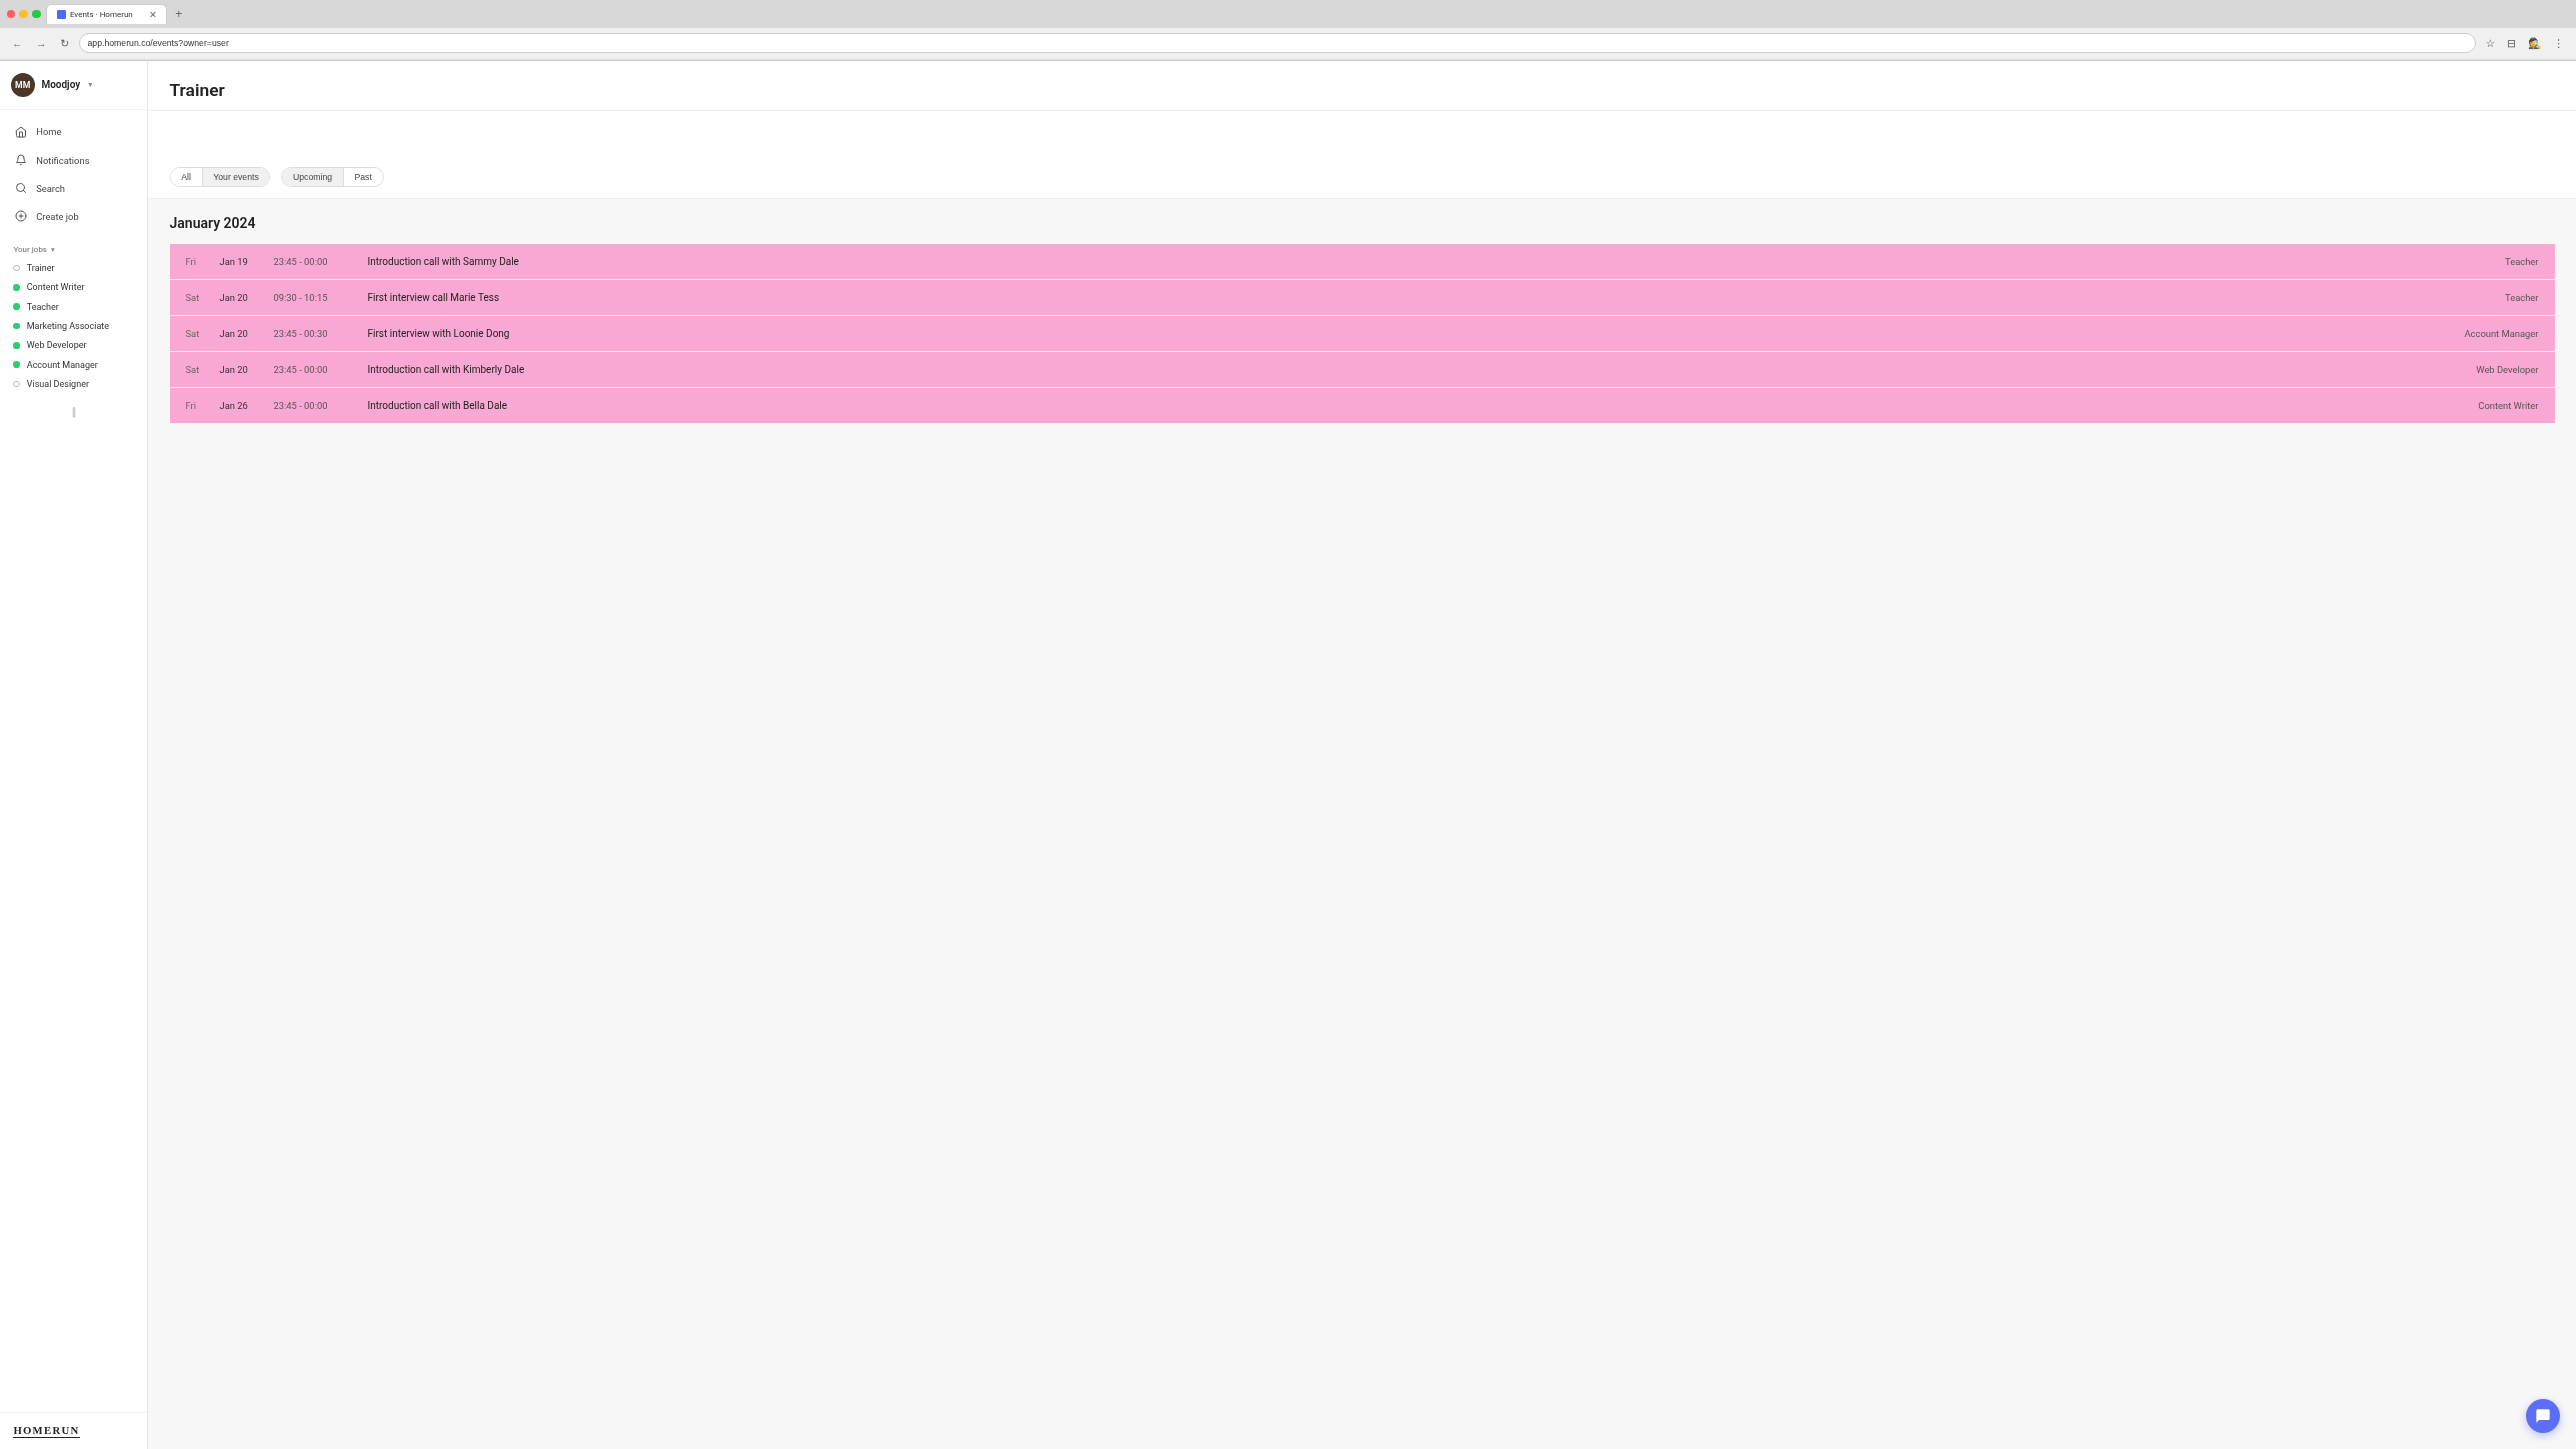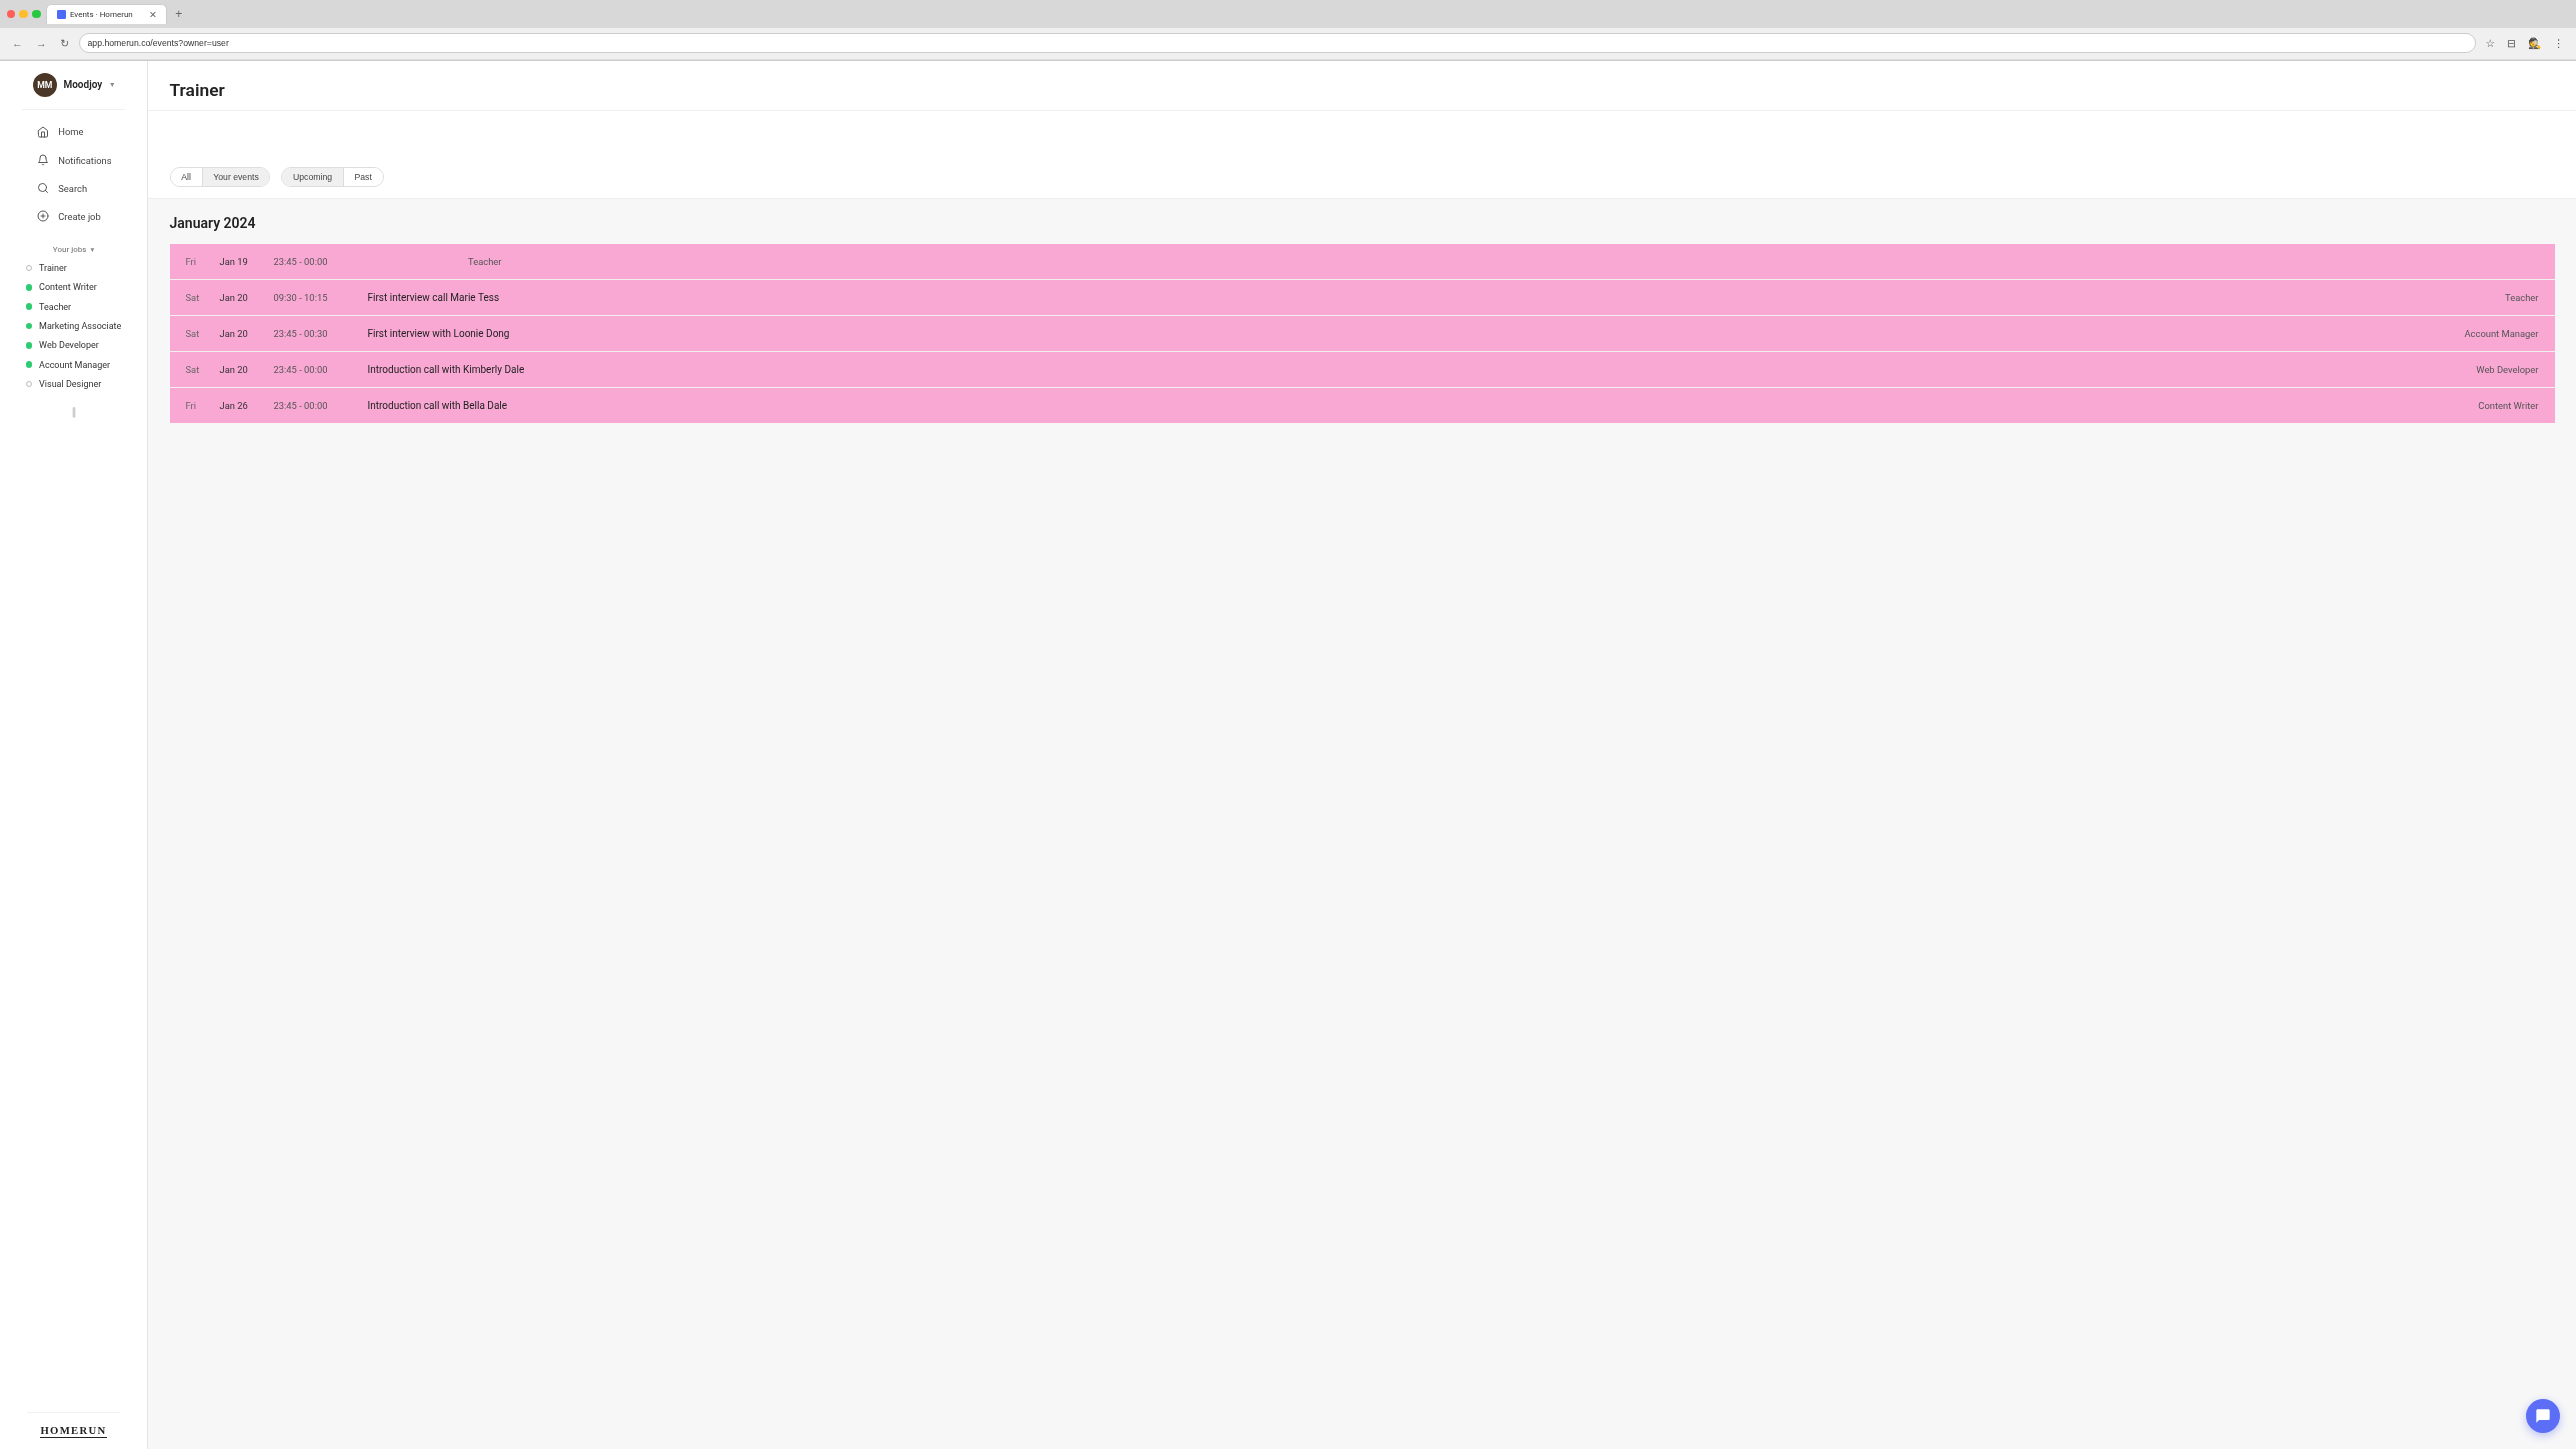--- a/index.html
+++ b/index.html
@@ -22,21 +22,21 @@
     .nav-bar { display: flex; align-items: center; padding: 5.4px 8px; background: #f0f0f0; gap: 5.4px; border-bottom: 0.7px solid #ddd; }
     .nav-btn { background: none; border: none; cursor: pointer; color: #666; font-size: 10.7px; padding: 2.7px 4px; border-radius: 2.7px; }
     .address-bar { flex: 1; padding: 4px 8px; border: 0.7px solid #ccc; border-radius: 13.4px; font-size: 8.7px; background: #fff; color: #333; }
     .nav-actions { display: flex; gap: 4px; }
     .nav-icon-btn { background: none; border: none; cursor: pointer; color: #555; font-size: 10.7px; padding: 2.7px 4px; }
 
     
     .app-container { display: flex; flex: 1; overflow: hidden; }
 
     
-    .sidebar { width: 148px; background: #fff; border-right: 0.7px solid #e5e5e5; display: flex; flex-direction: column; overflow-y: auto; flex-shrink: 0; align-items: center; }
+    .sidebar { width: 148px; background: #fff; border-right: 0.7px solid #e5e5e5; display: flex; flex-direction: column; overflow-y: auto; flex-shrink: 0; }
     .sidebar-header { padding: 12px 10.7px; display: flex; align-items: center; gap: 6.7px; border-bottom: 0.7px solid #f0f0f0; }
     .avatar { width: 24px; height: 24px; background: #4a3728; border-radius: 50%; display: flex; align-items: center; justify-content: center; color: #fff; font-size: 8.7px; font-weight: 600; flex-shrink: 0; }
     .user-name { font-size: 10px; font-weight: 600; color: #222; }
     .chevron-down { color: #888; font-size: 8px; margin-left: 1.3px; }
 
     .sidebar-nav { padding: 8px 0; }
     .nav-item { display: flex; align-items: center; gap: 8px; padding: 6.7px 13.4px; cursor: pointer; color: #444; font-size: 9.4px; font-weight: 400; border-radius: 0; transition: background 0.15s; }
     .nav-item .nav-icon { width: 14.8px; height: 14.8px; display: flex; align-items: center; justify-content: center; flex-shrink: 0; }
 
     .sidebar-section-label { padding: 6.7px 13.4px 4px; font-size: 8px; color: #888; font-weight: 500; display: flex; align-items: center; gap: 4px; }
@@ -230,20 +230,21 @@
     </div>
 
     <div class="events-section">
       <div class="month-label">January 2024</div>
 
       <div class="events-table">
         <div class="event-row">
           <span class="event-day">Fri</span>
           <span class="event-date">Jan 19</span>
           <span class="event-time">23:45 - 00:00</span>
+          <span class="event-name">Introduction call with Sammy Dale</span>
           <span class="event-job">Teacher</span>
         </div>
         <div class="event-row">
           <span class="event-day">Sat</span>
           <span class="event-date">Jan 20</span>
           <span class="event-time">09:30 - 10:15</span>
           <span class="event-name">First interview call Marie Tess</span>
           <span class="event-job">Teacher</span>
         </div>
         <div class="event-row">

